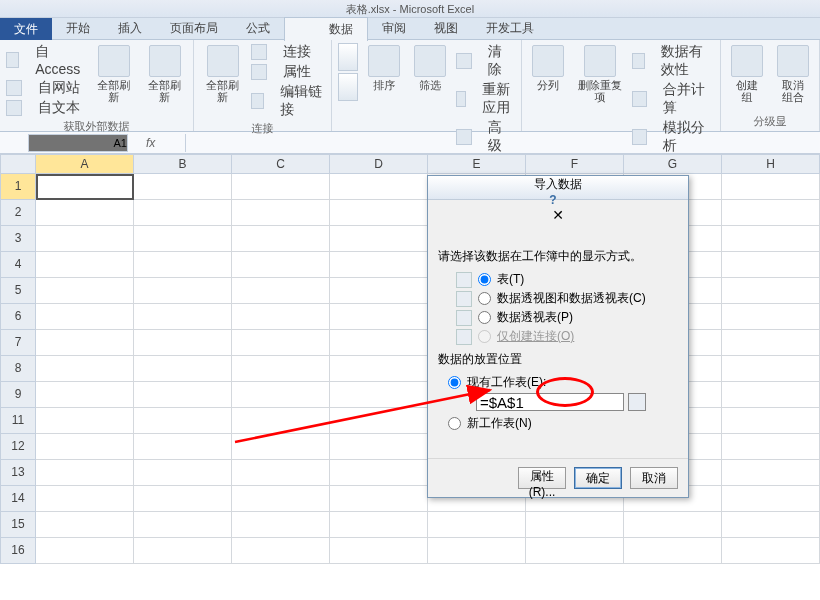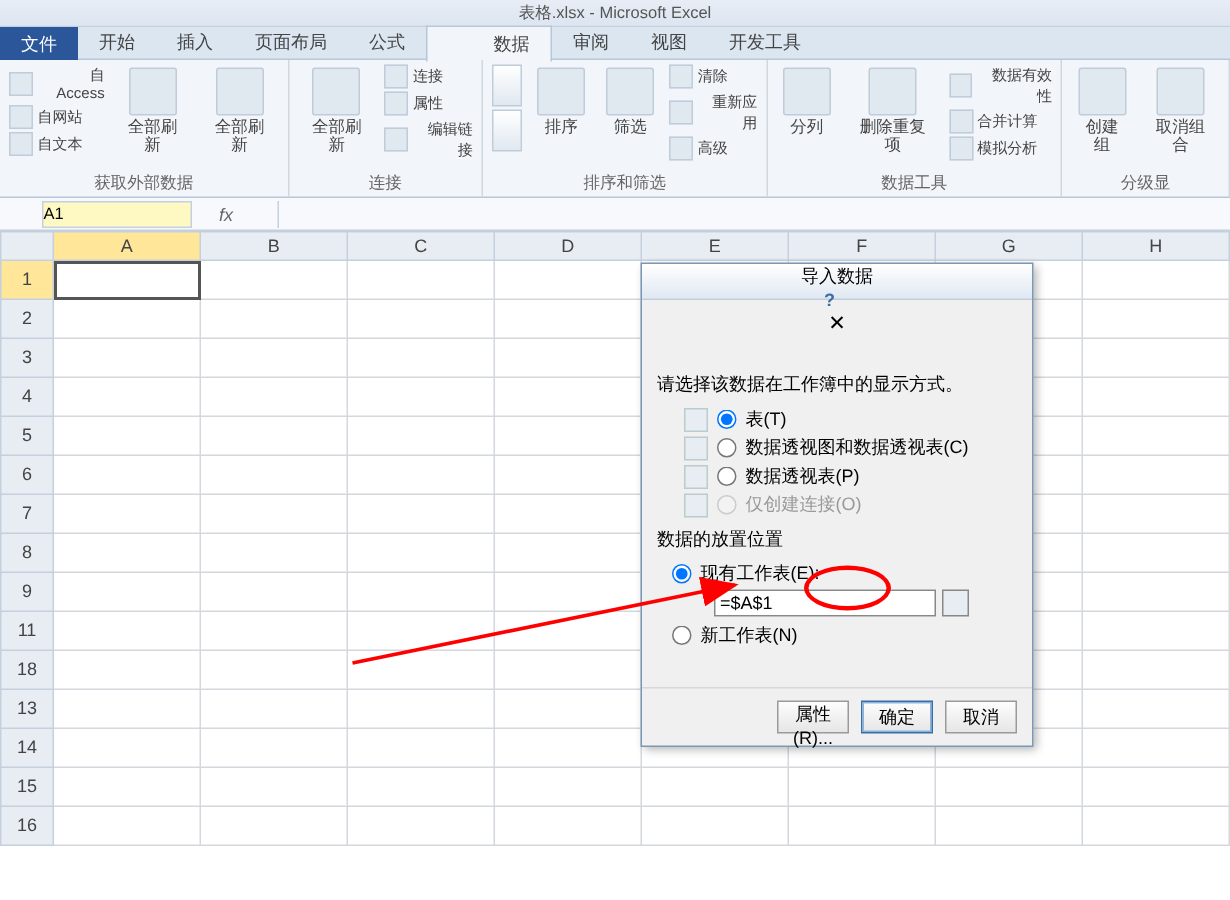--- a/index.html
+++ b/index.html
@@ -16,27 +16,27 @@
 
 
 .ribbon { height: 92px; background: #f2f5f9; border-bottom: 1px solid #b8c7d8; display: flex; }
 .group { border-right: 1px solid #d0d8e2; padding: 3px 6px 0 6px; display: flex; flex-direction: column; justify-content: space-between; }
 .group-body { display: flex; gap: 6px; align-items: flex-start; }
 .group-label { text-align: center; font-size: 11px; color: #666; padding: 2px 0; }
 .vbtn { display: flex; flex-direction: column; align-items: center; gap: 2px; padding: 2px 4px; cursor: pointer; }
 .vbtn .ico { width: 32px; height: 32px; background: #e0e8f0; border: 1px solid #c0ccda; border-radius: 2px; }
 .vbtn .lbl { font-size: 11px; color: #444; text-align: center; line-height: 12px; }
 .stack { display: flex; flex-direction: column; gap: 2px; }
-.srow { display: flex; align-items: center; gap: 3px; font-size: 10px; color: #444; cursor: pointer; text-align: right; }
+.srow { display: flex; align-items: center; gap: 16px; font-size: 14px; color: #444; cursor: pointer; }
 .sico { width: 16px; height: 16px; background: #e0e8f0; border: 1px solid #c0ccda; }
 .sico.sort { background: linear-gradient(#fff, #e0e8f0); }
 
 
 .fbar { height: 22px; border-bottom: 1px solid #c5d0de; display: flex; align-items: center; background: #f7f9fc; }
-.namebox { width: 100px; height: 18px; border: 1px solid #c5d0de; background: #fef9c3; margin-left: 28px; text-align: left; line-height: 16px; font-size: 11px; }
+.namebox { width: 100px; height: 18px; border: 1px solid #c5d0de; background: #737373; margin-left: 28px; text-align: right; line-height: 16px; font-size: 11px; }
 .fx { margin: 0 30px 0 18px; font-style: italic; color: #666; }
 .fline { flex: 1; height: 18px; border-left: 1px solid #c5d0de; }
 
 
 .grid { position: relative; }
 .colhdr { display: flex; height: 20px; }
 .corner { width: 36px; background: #e8edf3; border: 1px solid #c5d0de; }
 .ch { flex: 0 0 98px; background: #e8edf3; border: 1px solid #c5d0de; border-left: none; text-align: center; line-height: 18px; font-size: 12px; color: #444; }
 .ch.sel { background: #ffe699; }
 .row { display: flex; height: 26px; }
@@ -49,23 +49,23 @@
 .dialog { position: absolute; left: 427px; top: 175px; width: 262px; background: #f0f0f0; border: 1px solid #7a98b5; box-shadow: 2px 2px 6px rgba(0,0,0,0.3); }
 .dlg-title { height: 24px; background: linear-gradient(#fff, #e0e8f2); border-bottom: 1px solid #c0ccda; display: flex; align-items: center; padding: 0 6px; font-size: 12px; flex-direction: column; }
 .dlg-title .t { flex: 1; }
 .dlg-title .help { color: #3a6ea5; margin-right: 10px; cursor: pointer; font-weight: bold; }
 .dlg-title .x { cursor: pointer; font-size: 14px; }
 .dlg-body { padding: 24px 10px; font-size: 12px; margin-top: 24px; }
 .sect { margin-bottom: 6px; }
 .opt { display: flex; align-items: center; gap: 6px; margin: 2px 0 2px 18px; }
 .opt input[type=radio] { margin: 0; }
 .opt .oico { width: 16px; height: 16px; background: #e8edf3; border: 1px solid #bcc; }
-.opt.disabled { color: #999; }
+.opt.disabled { color: #999; text-decoration: underline; }
 .refbox { margin-left: 38px; display: flex; align-items: center; gap: 4px; }
-.refbox input { width: 148px; height: 18px; border: 1px solid #888; font-size: 12px; padding: 0 3px; }
+.refbox input { width: 148px; height: 18px; border: 1px solid #888; font-size: 15px; padding: 0 3px; }
 .refpick { width: 18px; height: 18px; background: #e8edf3; border: 1px solid #888; }
 .dlg-btns { display: flex; justify-content: flex-end; gap: 8px; padding: 8px 10px; border-top: 1px solid #d8d8d8; }
 .dbtn { width: 48px; height: 22px; background: linear-gradient(#fdfdfd, #e6e6e6); border: 1px solid #9a9a9a; font-size: 12px; cursor: pointer; }
 .dbtn.def { border: 1px solid #3a6ea5; box-shadow: 0 0 0 1px #8ab4e0 inset; }
 
 
 .circle { position: absolute; left: 536px; top: 377px; width: 58px; height: 30px; border: 3px solid #ff0000; border-radius: 50%; pointer-events: none; }
 .arrow-svg { position: absolute; left: 0; top: 0; pointer-events: none; }
 </style>
 </head>
@@ -336,21 +336,21 @@
         <div class="cell"></div>
         <div class="cell"></div>
         <div class="cell"></div>
         <div class="cell"></div>
         <div class="cell"></div>
         <div class="cell"></div>
         <div class="cell"></div>
         <div class="cell"></div>
       </div>
       <div class="row">
-        <div class="rh">18</div>
+        <div class="rh">12</div>
         <div class="cell"></div>
         <div class="cell"></div>
         <div class="cell"></div>
         <div class="cell"></div>
         <div class="cell"></div>
         <div class="cell"></div>
         <div class="cell"></div>
         <div class="cell"></div>
       </div>
       <div class="row">

